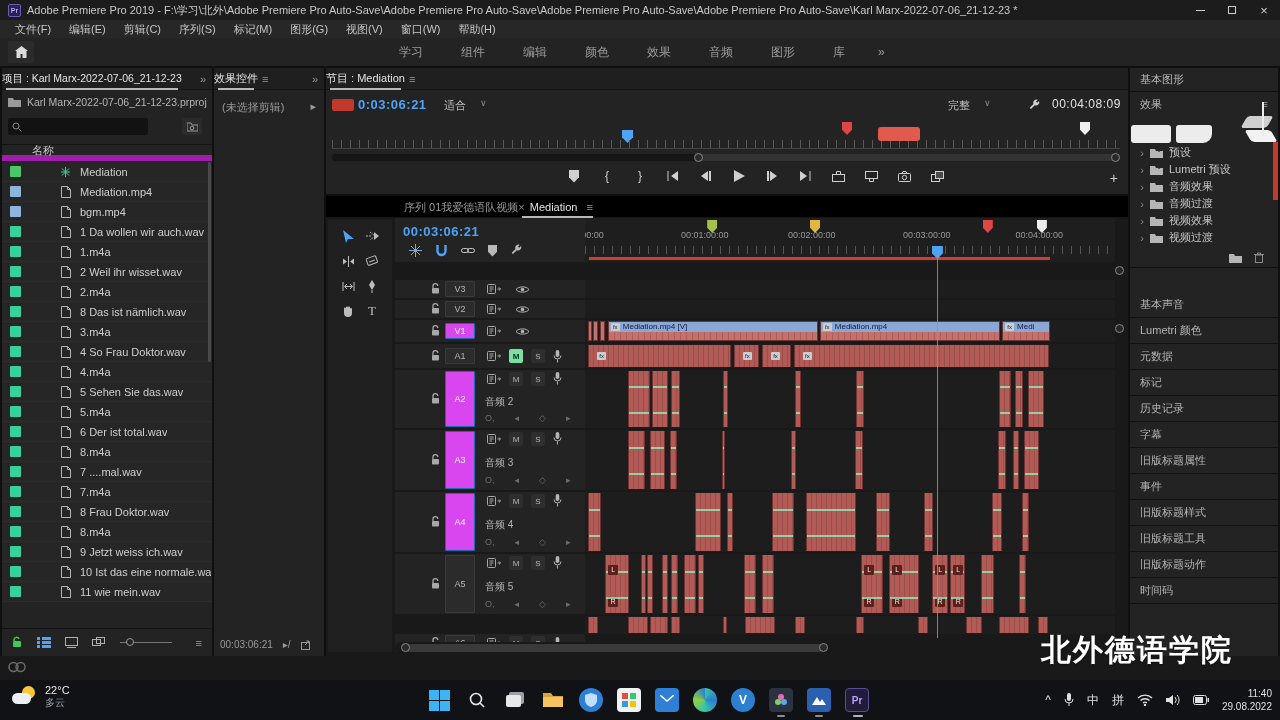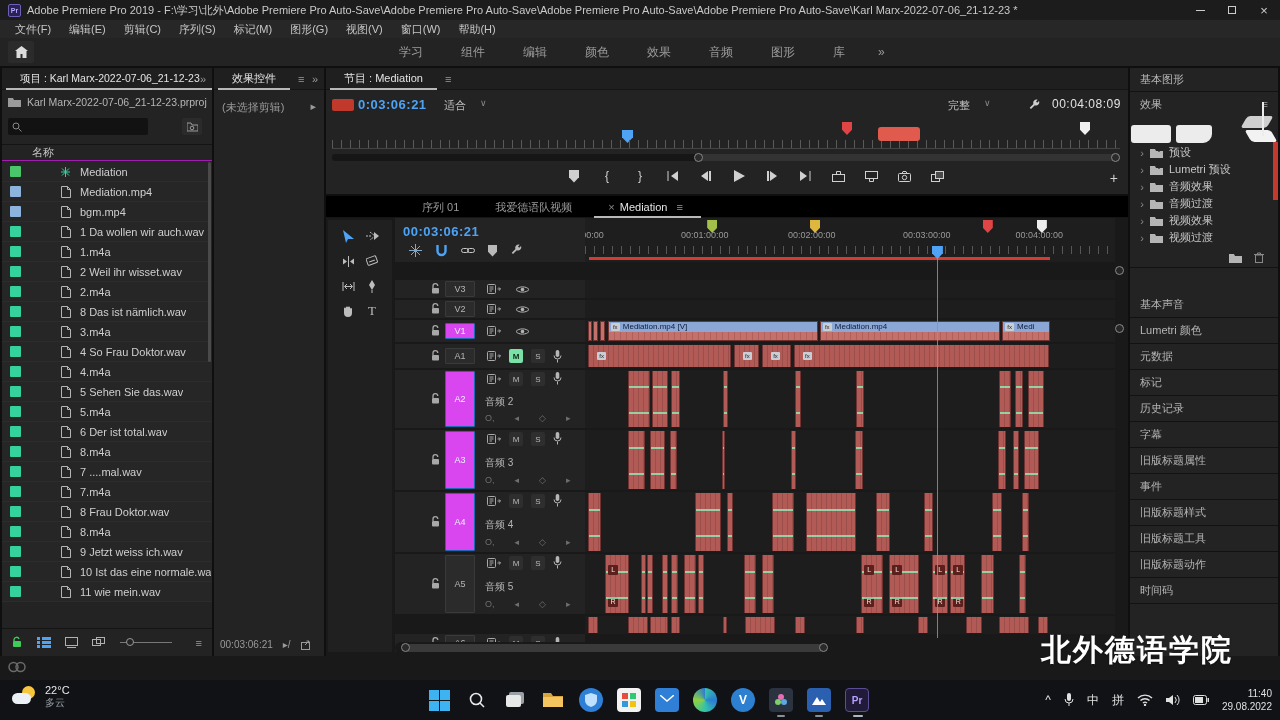--- a/index.html
+++ b/index.html
@@ -16,30 +16,30 @@
 #menubar{position:absolute;left:0;top:20px;width:1280px;height:18px;background:#272727;display:flex;align-items:center;padding-left:6px}
 .menu-item{padding:0 9px;color:#c6c6c6}
 #wsbar{position:absolute;left:0;top:38px;width:1280px;height:28px;background:#232323}
 #home-btn{position:absolute;left:8px;top:3px;width:26px;height:22px;display:flex;align-items:center;justify-content:center;background:#2b2b2b;border-radius:2px}
 #ws-tabs{position:absolute;left:380px;top:0;height:28px;display:flex;align-items:center}
 .ws-tab{padding:0 19px;color:#9b9b9b;font-size:12px}
 .ws-more{color:#9b9b9b;padding:0 14px;font-size:12px}
 
 .panel{position:absolute;background:#232323;overflow:hidden}
 .tabrow{position:relative;height:22px;background:#1f1f1f;display:flex;align-items:center;border-bottom:1px solid #151515}
-.ptab{position:relative;height:22px;display:flex;align-items:center;padding:0 18px;color:#9a9a9a;white-space:nowrap}
+.ptab{position:relative;height:22px;display:flex;align-items:center;padding:0 0;color:#9a9a9a;white-space:nowrap}
 .ptab.act{color:#e3e3e3}
 .ptab.act::after{content:"";position:absolute;left:4px;right:4px;bottom:0;height:2px;background:#b8b8b8}
 .hamb{color:#9a9a9a;font-size:11px;padding:0 4px}
 .more{position:absolute;right:6px;color:#9a9a9a}
 
 #proj-file-row{position:absolute;left:6px;top:28px;display:flex;align-items:center;gap:6px;color:#b5b5b5;font-size:10.5px}
 #proj-search{position:absolute;left:6px;top:50px;width:140px;height:17px;background:#121212;border-radius:2px;display:flex;align-items:center;padding-left:4px}
 #proj-search-btn{position:absolute;right:10px;top:50px;width:20px;height:17px;background:#2b2b2b;border-radius:2px;display:flex;align-items:center;justify-content:center}
-#name-hdr{position:absolute;left:0;top:76px;width:100%;height:17px;border-top:1px solid #141414;border-bottom:1px solid #a21caf;display:flex;align-items:center;padding-left:30px;color:#c4c4c4}
+#name-hdr{position:absolute;left:0;top:76px;width:100%;height:17px;border-top:1px solid #141414;border-bottom:6px solid #a21caf;display:flex;align-items:center;padding-left:30px;color:#c4c4c4}
 #proj-list{position:absolute;left:0;top:94px;width:100%;bottom:28px;overflow:hidden}
 .prow{position:relative;height:20px;display:flex;align-items:center;border-bottom:1px solid #2c2c2c;background:#262626}
 .swatch{width:11px;height:11px;margin-left:8px;border-radius:1px}
 .ficon{margin-left:38px;width:13px;display:flex;justify-content:center}
 .fname{margin-left:8px;color:#cfcfcf;white-space:nowrap;overflow:hidden}
 #proj-scroll{position:absolute;right:1px;top:94px;width:3px;height:200px;background:#4a4a4a;border-radius:2px}
 #proj-tools{position:absolute;left:0;bottom:0;width:100%;height:28px;border-top:1px solid #141414;background:#232323;display:flex;align-items:center;gap:14px;padding:0 10px}
 .zoomline{width:52px;height:1px;background:#777;position:relative}
 .zoomknob{position:absolute;left:6px;top:-4px;width:8px;height:8px;border:1px solid #999;border-radius:50%;background:#232323}
 

